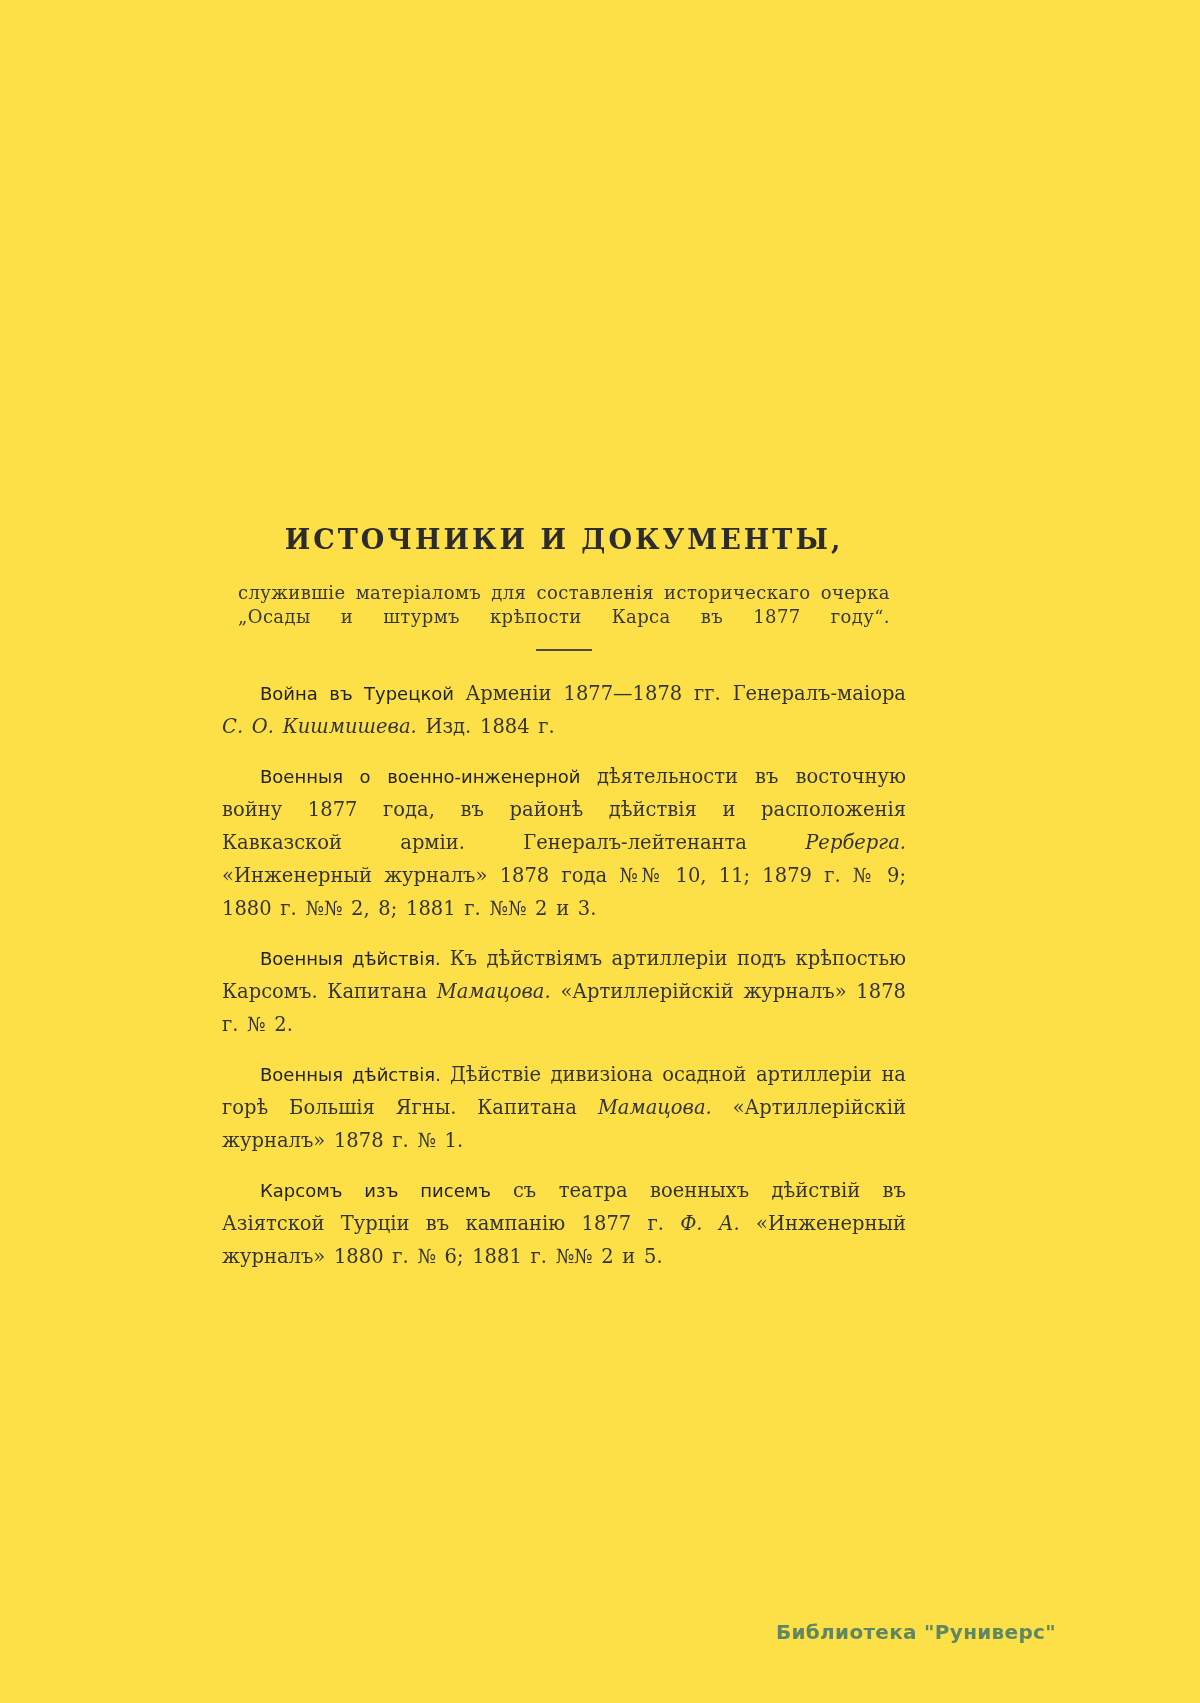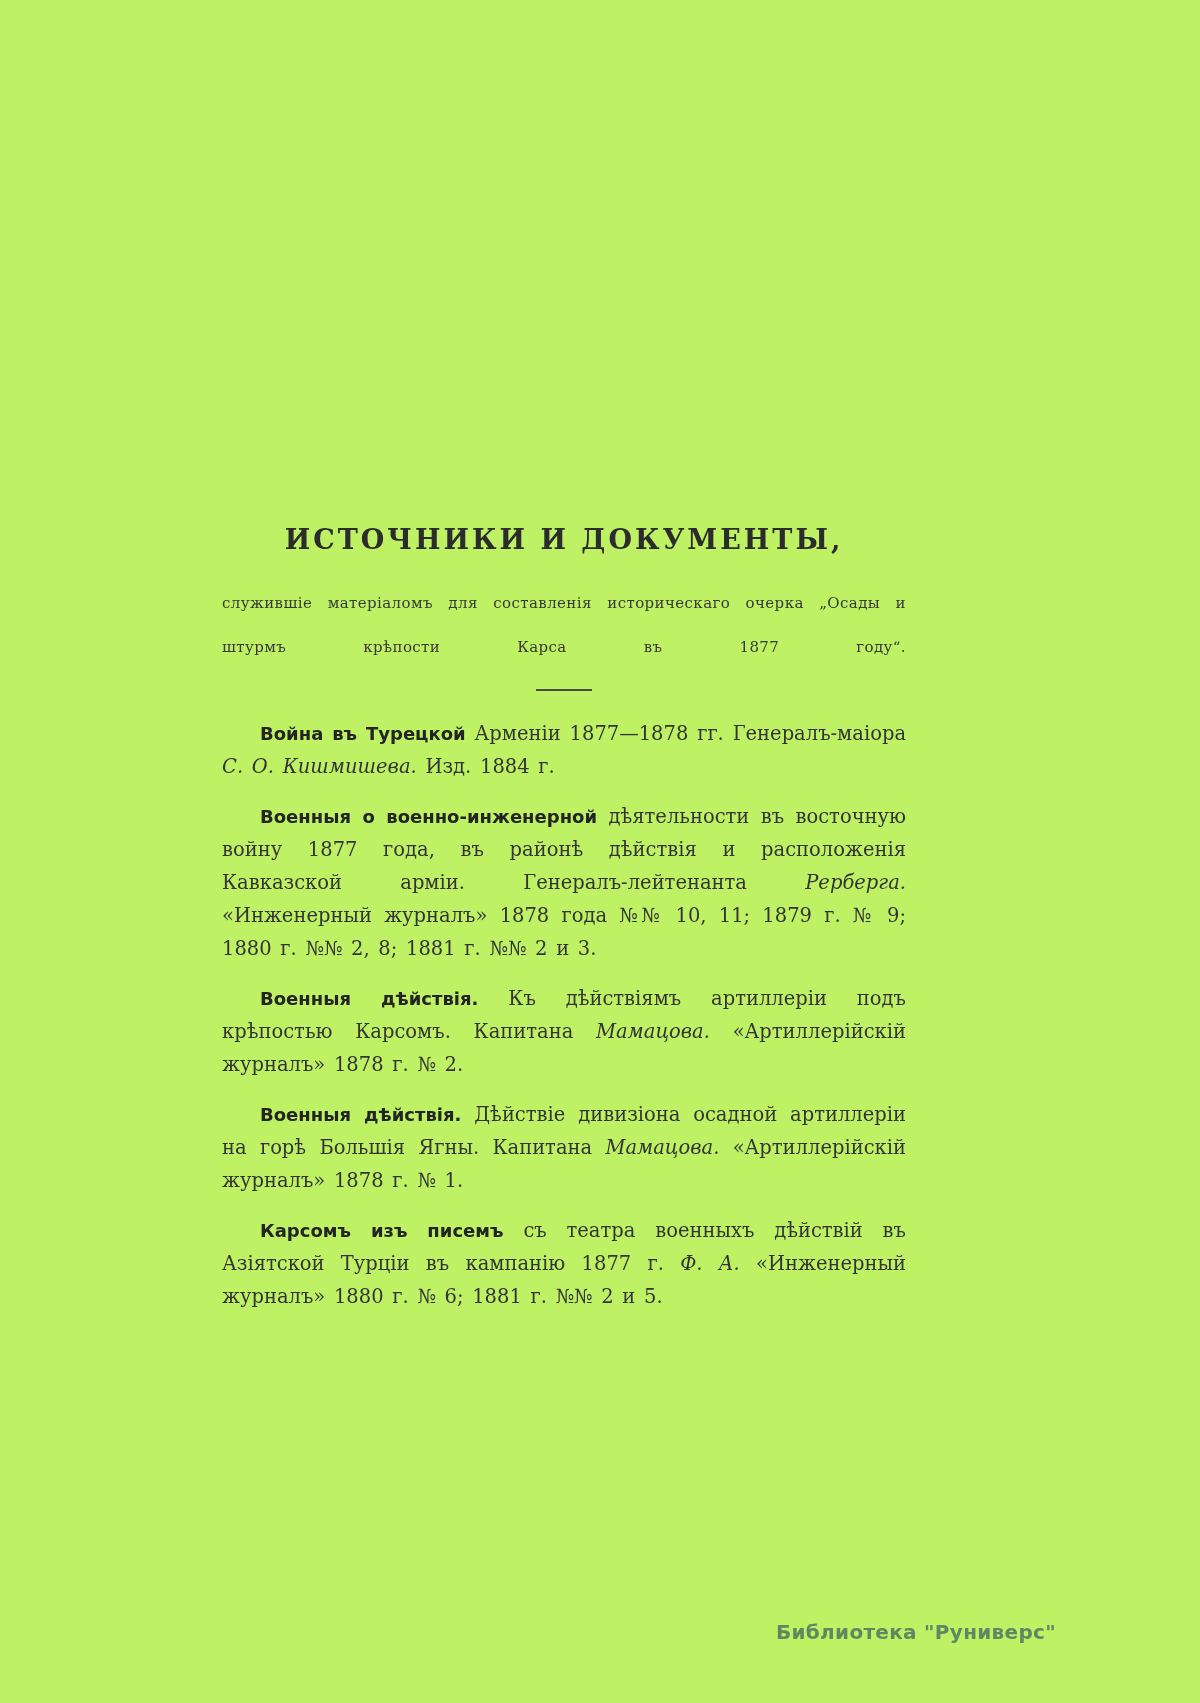--- a/index.html
+++ b/index.html
@@ -5,46 +5,46 @@
   html, body {
     margin: 0;
     padding: 0;
     background: #e9e9e7;
   }
   .page {
     position: relative;
     width: 1200px;
     height: 1703px;
     margin: 0 auto;
-    background: #bef264;
+    background: #fde047;
     overflow: hidden;
     font-family: "DejaVu Serif", serif;
     color: #323232;
   }
   .content {
     position: absolute;
     top: 524px;
     left: 222px;
     width: 684px;
   }
   .doc-title {
     margin: 0 0 26px 0;
     text-align: center;
     font-size: 27px;
     font-weight: bold;
     letter-spacing: 3px;
     color: #2c2c2c;
     font-family: "DejaVu Serif", serif;
   }
   .doc-subtitle {
-    margin: 0;
+    margin: 16px;
     text-align: justify;
     text-align-last: justify;
-    font-size: 15px;
-    line-height: 44px;
+    font-size: 18px;
+    line-height: 24px;
     letter-spacing: 0.4px;
     word-spacing: 3px;
     color: #383838;
   }
   .divider {
     width: 56px;
     height: 0;
     border-top: 2px solid #4a4a4a;
     margin: 20px auto 26px auto;
   }
@@ -53,21 +53,21 @@
     margin: 0 0 17px 0;
     text-indent: 38px;
     text-align: justify;
     font-size: 19.5px;
     line-height: 33px;
     word-spacing: 2.5px;
     color: #343434;
   }
   .run-bold {
     font-family: "DejaVu Sans", sans-serif;
-    font-weight: bold;
+    font-weight: normal;
     font-size: 18px;
     color: #242424;
   }
   .run-normal { }
   .run-italic {
     font-style: italic;
   }
   .watermark {
     position: absolute;
     top: 1620px;

